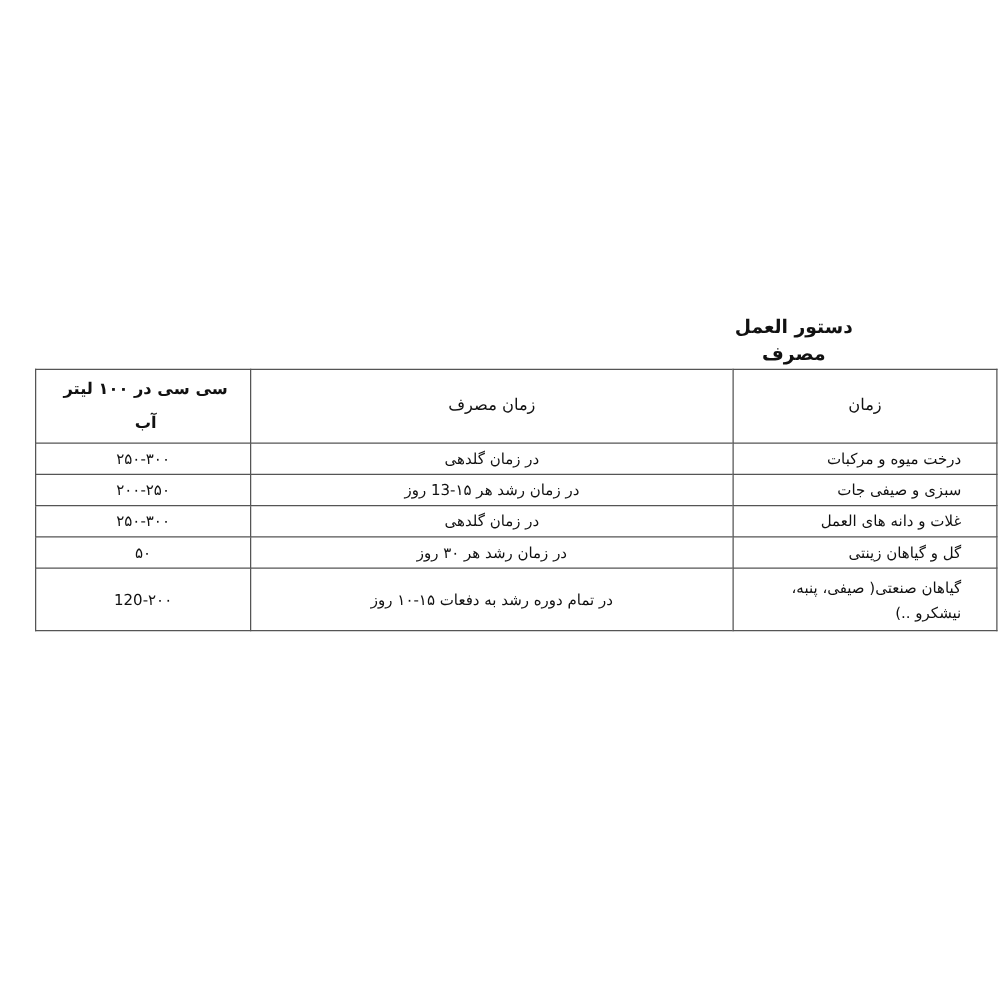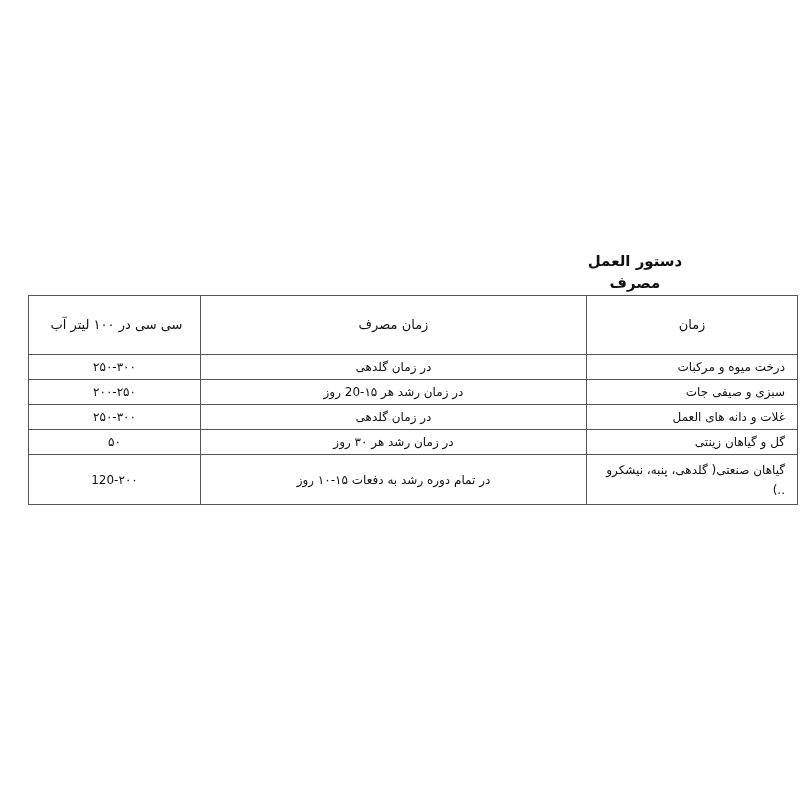--- a/index.html
+++ b/index.html
@@ -43,30 +43,30 @@
       font-size: 12px;
       font-weight: normal;
       line-height: 20px;
     }
     .usage-table th {
       font-weight: normal;
       font-size: 13px;
       height: 58px;
     }
     .usage-table th.col-dose {
-      font-weight: normal;
-      line-height: 14px;
+      font-weight: bold;
+      line-height: 27px;
       padding-left: 12px;
     }
     .usage-table tr.row td { height: 24px; }
     .usage-table tr.row-tall td { height: 49px; }
     .col-product { width: 194px; }
     .col-time { width: 369px; }
     .col-dose { width: 151px; }
-    .usage-table td.cell-product { text-align: right; padding-right: 12px; }
+    .usage-table td.cell-product { text-align: right; padding-right: 28px; }
   </style>
 </head>
 <body>
 
 <div class="doc-title">دستور العمل مصرف</div>
 
 <table class="usage-table">
   <thead>
     <tr>
       <th class="col-product">زمان</th>
@@ -75,32 +75,32 @@
     </tr>
   </thead>
   <tbody>
     <tr class="row">
       <td class="cell-product">درخت میوه و مرکبات</td>
       <td>در زمان گلدهی</td>
       <td>۲۵۰-۳۰۰</td>
     </tr>
     <tr class="row">
       <td class="cell-product">سبزی و صیفی جات</td>
-      <td>در زمان رشد هر ۱۵-20 روز</td>
+      <td>در زمان رشد هر ۱۵-13 روز</td>
       <td>۲۰۰-۲۵۰</td>
     </tr>
     <tr class="row">
       <td class="cell-product">غلات و دانه های العمل</td>
       <td>در زمان گلدهی</td>
       <td>۲۵۰-۳۰۰</td>
     </tr>
     <tr class="row">
       <td class="cell-product">گل و گیاهان زینتی</td>
       <td>در زمان رشد هر ۳۰ روز</td>
       <td>۵۰</td>
     </tr>
     <tr class="row-tall">
-      <td class="cell-product">گیاهان صنعتی( گلدهی، پنبه، نیشکرو ..)</td>
+      <td class="cell-product">گیاهان صنعتی( صیفی، پنبه، نیشکرو ..)</td>
       <td>در تمام دوره رشد به دفعات ۱۵-۱۰ روز</td>
       <td>120-۲۰۰</td>
     </tr>
   </tbody>
 </table>
 
 </body></html>

